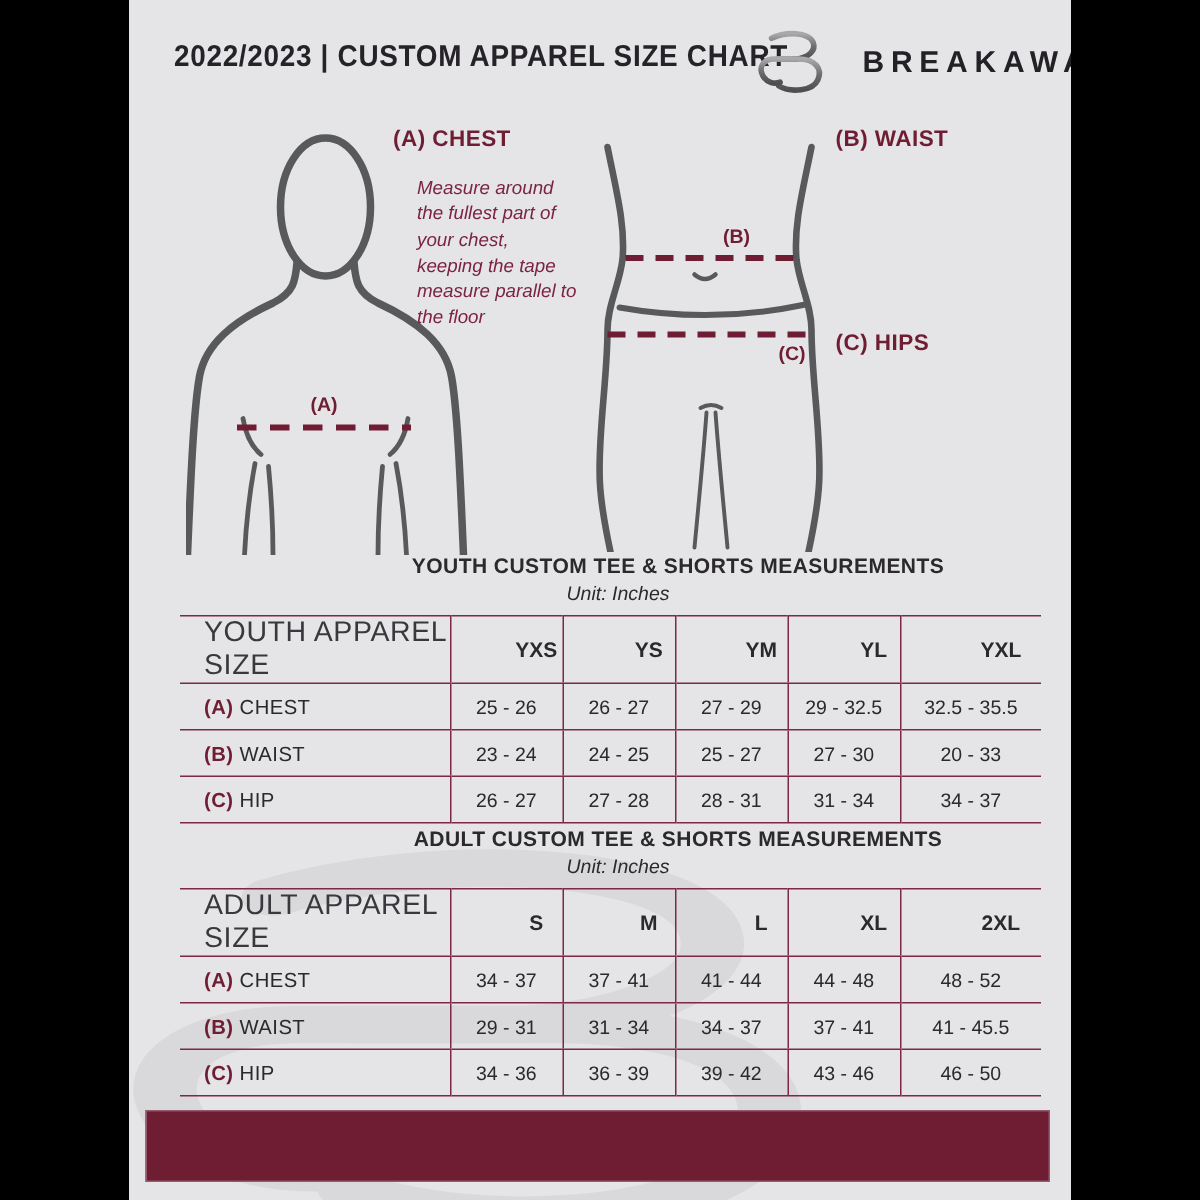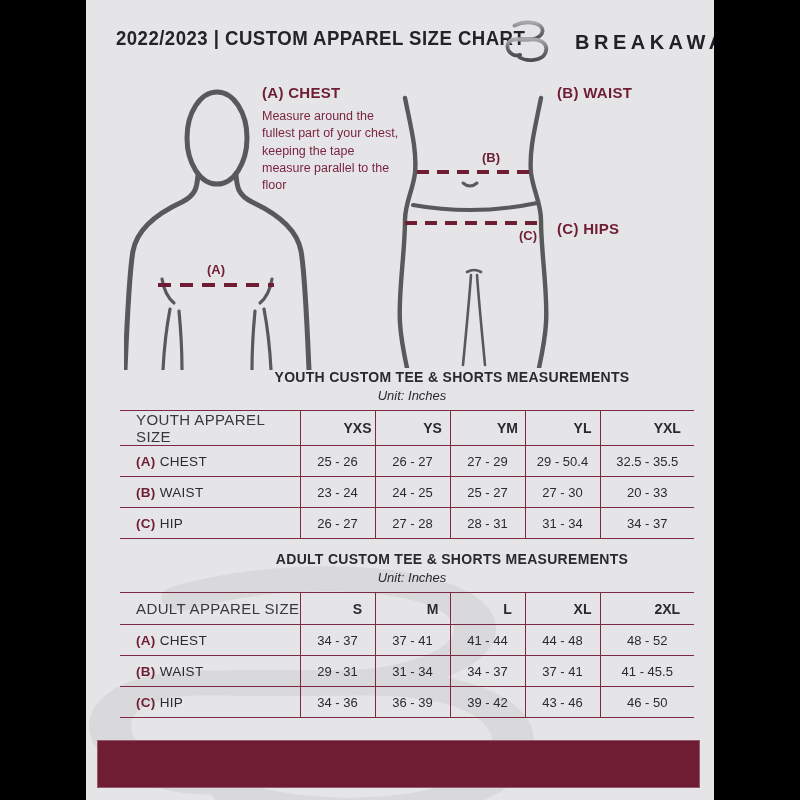--- a/index.html
+++ b/index.html
@@ -14,38 +14,38 @@
                letter-spacing:.5px; transform:scaleX(.93); transform-origin:left center;
                white-space:nowrap; z-index:2; }
   .brand-word { left:489px; top:31px; font-size:20px; font-weight:bold; color:#232125;
                 letter-spacing:4.5px; z-index:2; }
   .logo { left:417px; top:15px; z-index:2; }
 
   
   .guide { z-index:2; }
   .guide-head { font-size:15px; font-weight:bold; color:#6f1d33; letter-spacing:.3px;
                 margin:0 0 7px 0; }
-  .guide-text { font-size:12.5px; color:#7b2441; line-height:1.38;
-                white-space:pre-line; margin:0; }
+  .guide-text { font-size:12.5px; font-style:italic; color:#7b2441; line-height:1.38;
+                white-space:pre-line; margin:16px; }
 
   
   .sec-title { left:0; width:732px; text-align:center; font-size:14px; font-weight:bold;
                color:#2b292c; letter-spacing:.3px; z-index:2; }
   .sec-unit  { left:12px; width:628px; text-align:center; font-size:13px; font-style:italic;
                color:#2b292c; z-index:2; }
 
   
   table.size { border-collapse:collapse; table-layout:fixed; width:574px;
                border-top:1.6px solid #7d2943; border-bottom:1.6px solid #7d2943;
                z-index:2; }
   table.size th, table.size td { border-bottom:1.6px solid #7d2943; padding:0;
                height:30px; text-align:center; vertical-align:middle; }
   table.size th+th, table.size td+td { border-left:1.6px solid #7d2943; }
   table.size th.lbl { text-align:left; padding-left:16px; font-weight:normal;
-               font-size:15px; letter-spacing:.4px; color:#3a383c; }
+               font-size:19px; letter-spacing:.4px; color:#3a383c; }
   table.size th { font-size:14px; font-weight:bold; color:#2b292c; height:31px;padding-left:40px; }
   table.size td { font-size:13px; color:#2b292c; }
   table.size td.lbl { text-align:left; padding-left:16px; font-size:13.5px;
                letter-spacing:.3px; }
   .pfx { font-weight:bold; color:#6f1d33; }
 
   .footer-bar { left:11px; top:740px; width:601px; height:46px; background:#6f1d33;
                 border:1.5px solid #96596f; z-index:2; }
 
   svg text { font-family:"Liberation Sans", sans-serif; }
@@ -148,21 +148,21 @@
           <th>YL</th>
           <th>YXL</th>
         </tr>
       </thead>
       <tbody>
         <tr>
           <td class="lbl"><span class="pfx">(A)</span> <span>CHEST</span></td>
           <td>25 - 26</td>
           <td>26 - 27</td>
           <td>27 - 29</td>
-          <td>29 - 50.4</td>
+          <td>29 - 32.5</td>
           <td>32.5 - 35.5</td>
         </tr>
         <tr>
           <td class="lbl"><span class="pfx">(B)</span> <span>WAIST</span></td>
           <td>23 - 24</td>
           <td>24 - 25</td>
           <td>25 - 27</td>
           <td>27 - 30</td>
           <td>20 - 33</td>
         </tr>

